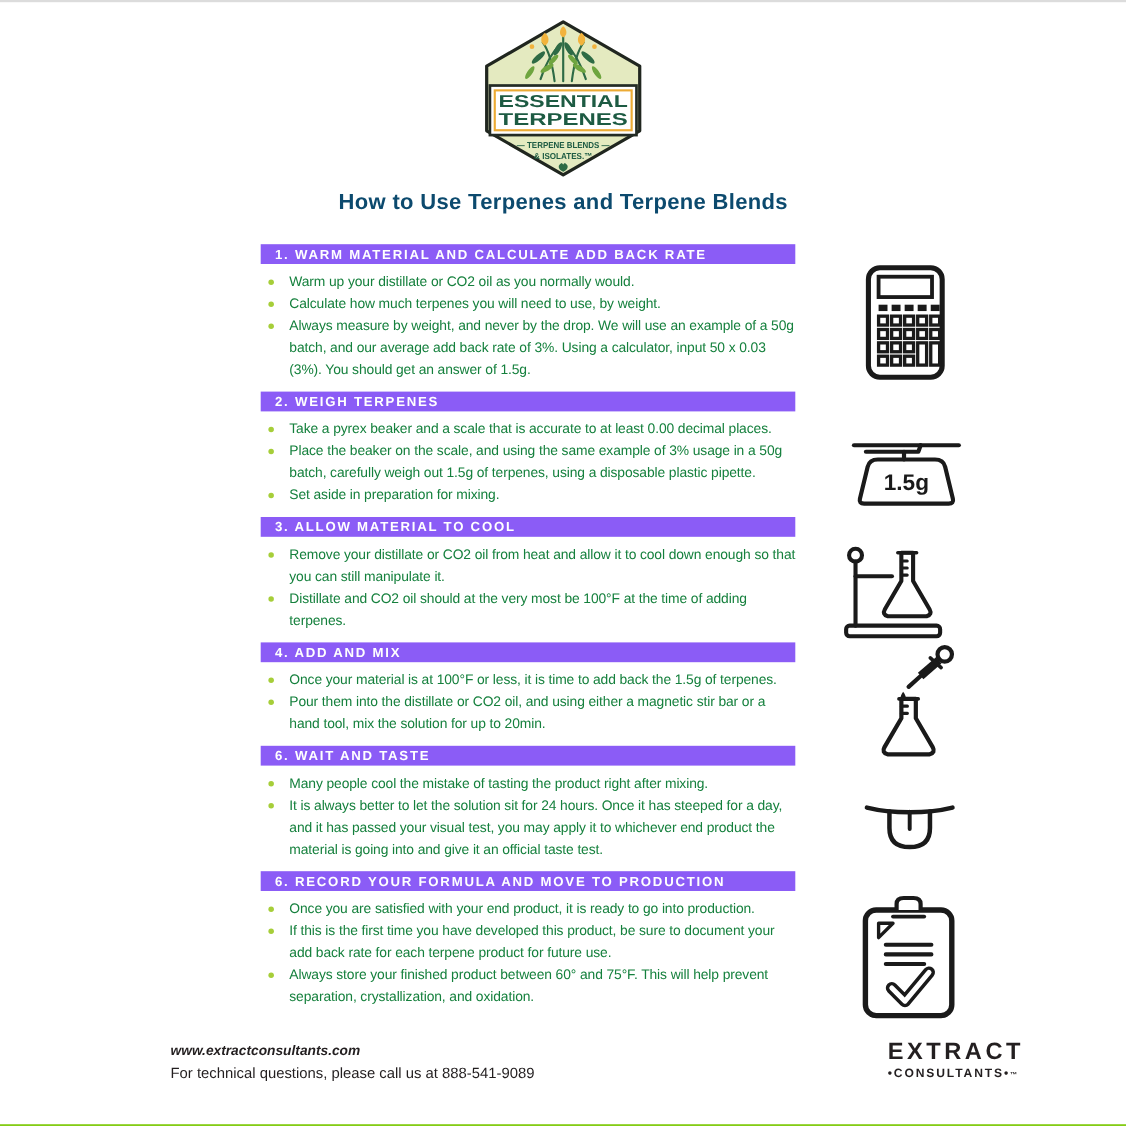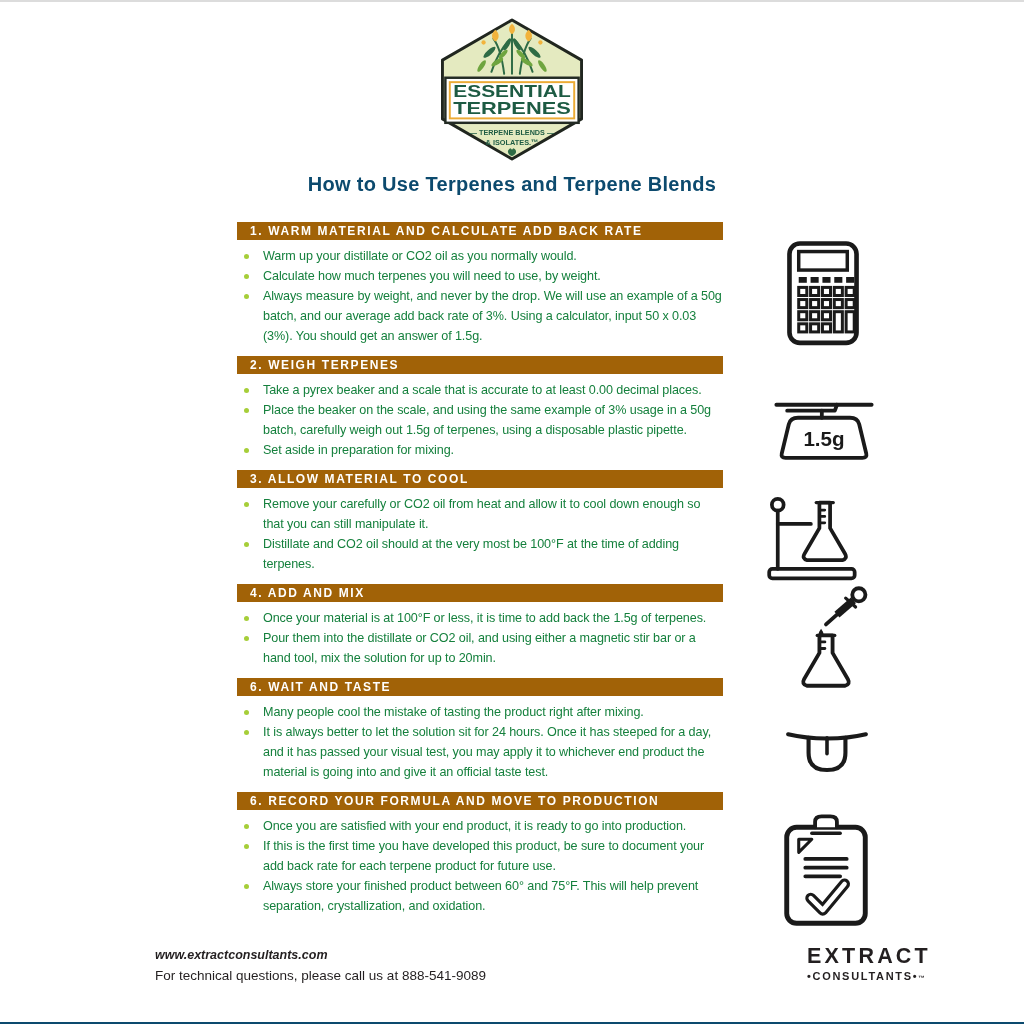--- a/index.html
+++ b/index.html
@@ -1,30 +1,30 @@
 <!DOCTYPE html>
 <html><head>
 <meta charset="utf-8">
 <style>
   * { margin:0; padding:0; box-sizing:border-box; }
   body { background:#ffffff; font-family:"Liberation Sans", sans-serif; }
   .page {
     position:relative; width:1024px; height:1024px; background:#fff;
-    border-top:2px solid #dcdcdc; border-bottom:2px solid #0c4a6e; overflow:hidden;
+    border-top:2px solid #dcdcdc; border-bottom:2px solid #84cc16; overflow:hidden;
     color:#231f20;
   }
   .logo-wrap { position:absolute; top:15px; left:50%; transform:translateX(-50%); }
   .doc-title {
     position:absolute; top:171px; left:0; width:100%; text-align:center;
     color:#0c4a6e; font-size:20px; font-weight:700; letter-spacing:0.3px;
   }
   .content { position:absolute; left:237px; top:220px; width:486px; }
   .section { margin-bottom:10px; }
   .bar {
-    background:#a16207; color:#ffffff; font-weight:700; font-size:12px;
+    background:#8b5cf6; color:#ffffff; font-weight:700; font-size:12px;
     letter-spacing:1.6px; height:18px; line-height:18px; padding-left:13px;
   }
   ul.bullets { list-style:none; margin:6px 0 0 0; padding:0; }
   .bullets li {
     position:relative; padding-left:26px; font-size:12.6px; line-height:20px;
     color:#15803d; font-weight:500; letter-spacing:-0.1px;
   }
   .bullets li::before {
     content:""; position:absolute; left:7px; top:7.5px; width:5px; height:5px;
     border-radius:50%; background:#a6ce39;
@@ -113,21 +113,21 @@
       <ul class="bullets">
         <li>Take a pyrex beaker and a scale that is accurate to at least 0.00 decimal places.</li>
         <li>Place the beaker on the scale, and using the same example of 3% usage in a 50g batch, carefully weigh out 1.5g of terpenes, using a disposable plastic pipette.</li>
         <li>Set aside in preparation for mixing.</li>
       </ul>
     </div>
 
     <div class="section">
       <div class="bar">3. ALLOW MATERIAL TO COOL</div>
       <ul class="bullets">
-        <li>Remove your carefully or CO2 oil from heat and allow it to cool down enough so that you can still manipulate it.</li>
+        <li>Remove your distillate or CO2 oil from heat and allow it to cool down enough so that you can still manipulate it.</li>
         <li>Distillate and CO2 oil should at the very most be 100°F at the time of adding terpenes.</li>
       </ul>
     </div>
 
     <div class="section">
       <div class="bar">4. ADD AND MIX</div>
       <ul class="bullets">
         <li>Once your material is at 100°F or less, it is time to add back the 1.5g of terpenes.</li>
         <li>Pour them into the distillate or CO2 oil, and using either a magnetic stir bar or a hand tool, mix the solution for up to 20min.</li>
       </ul>

